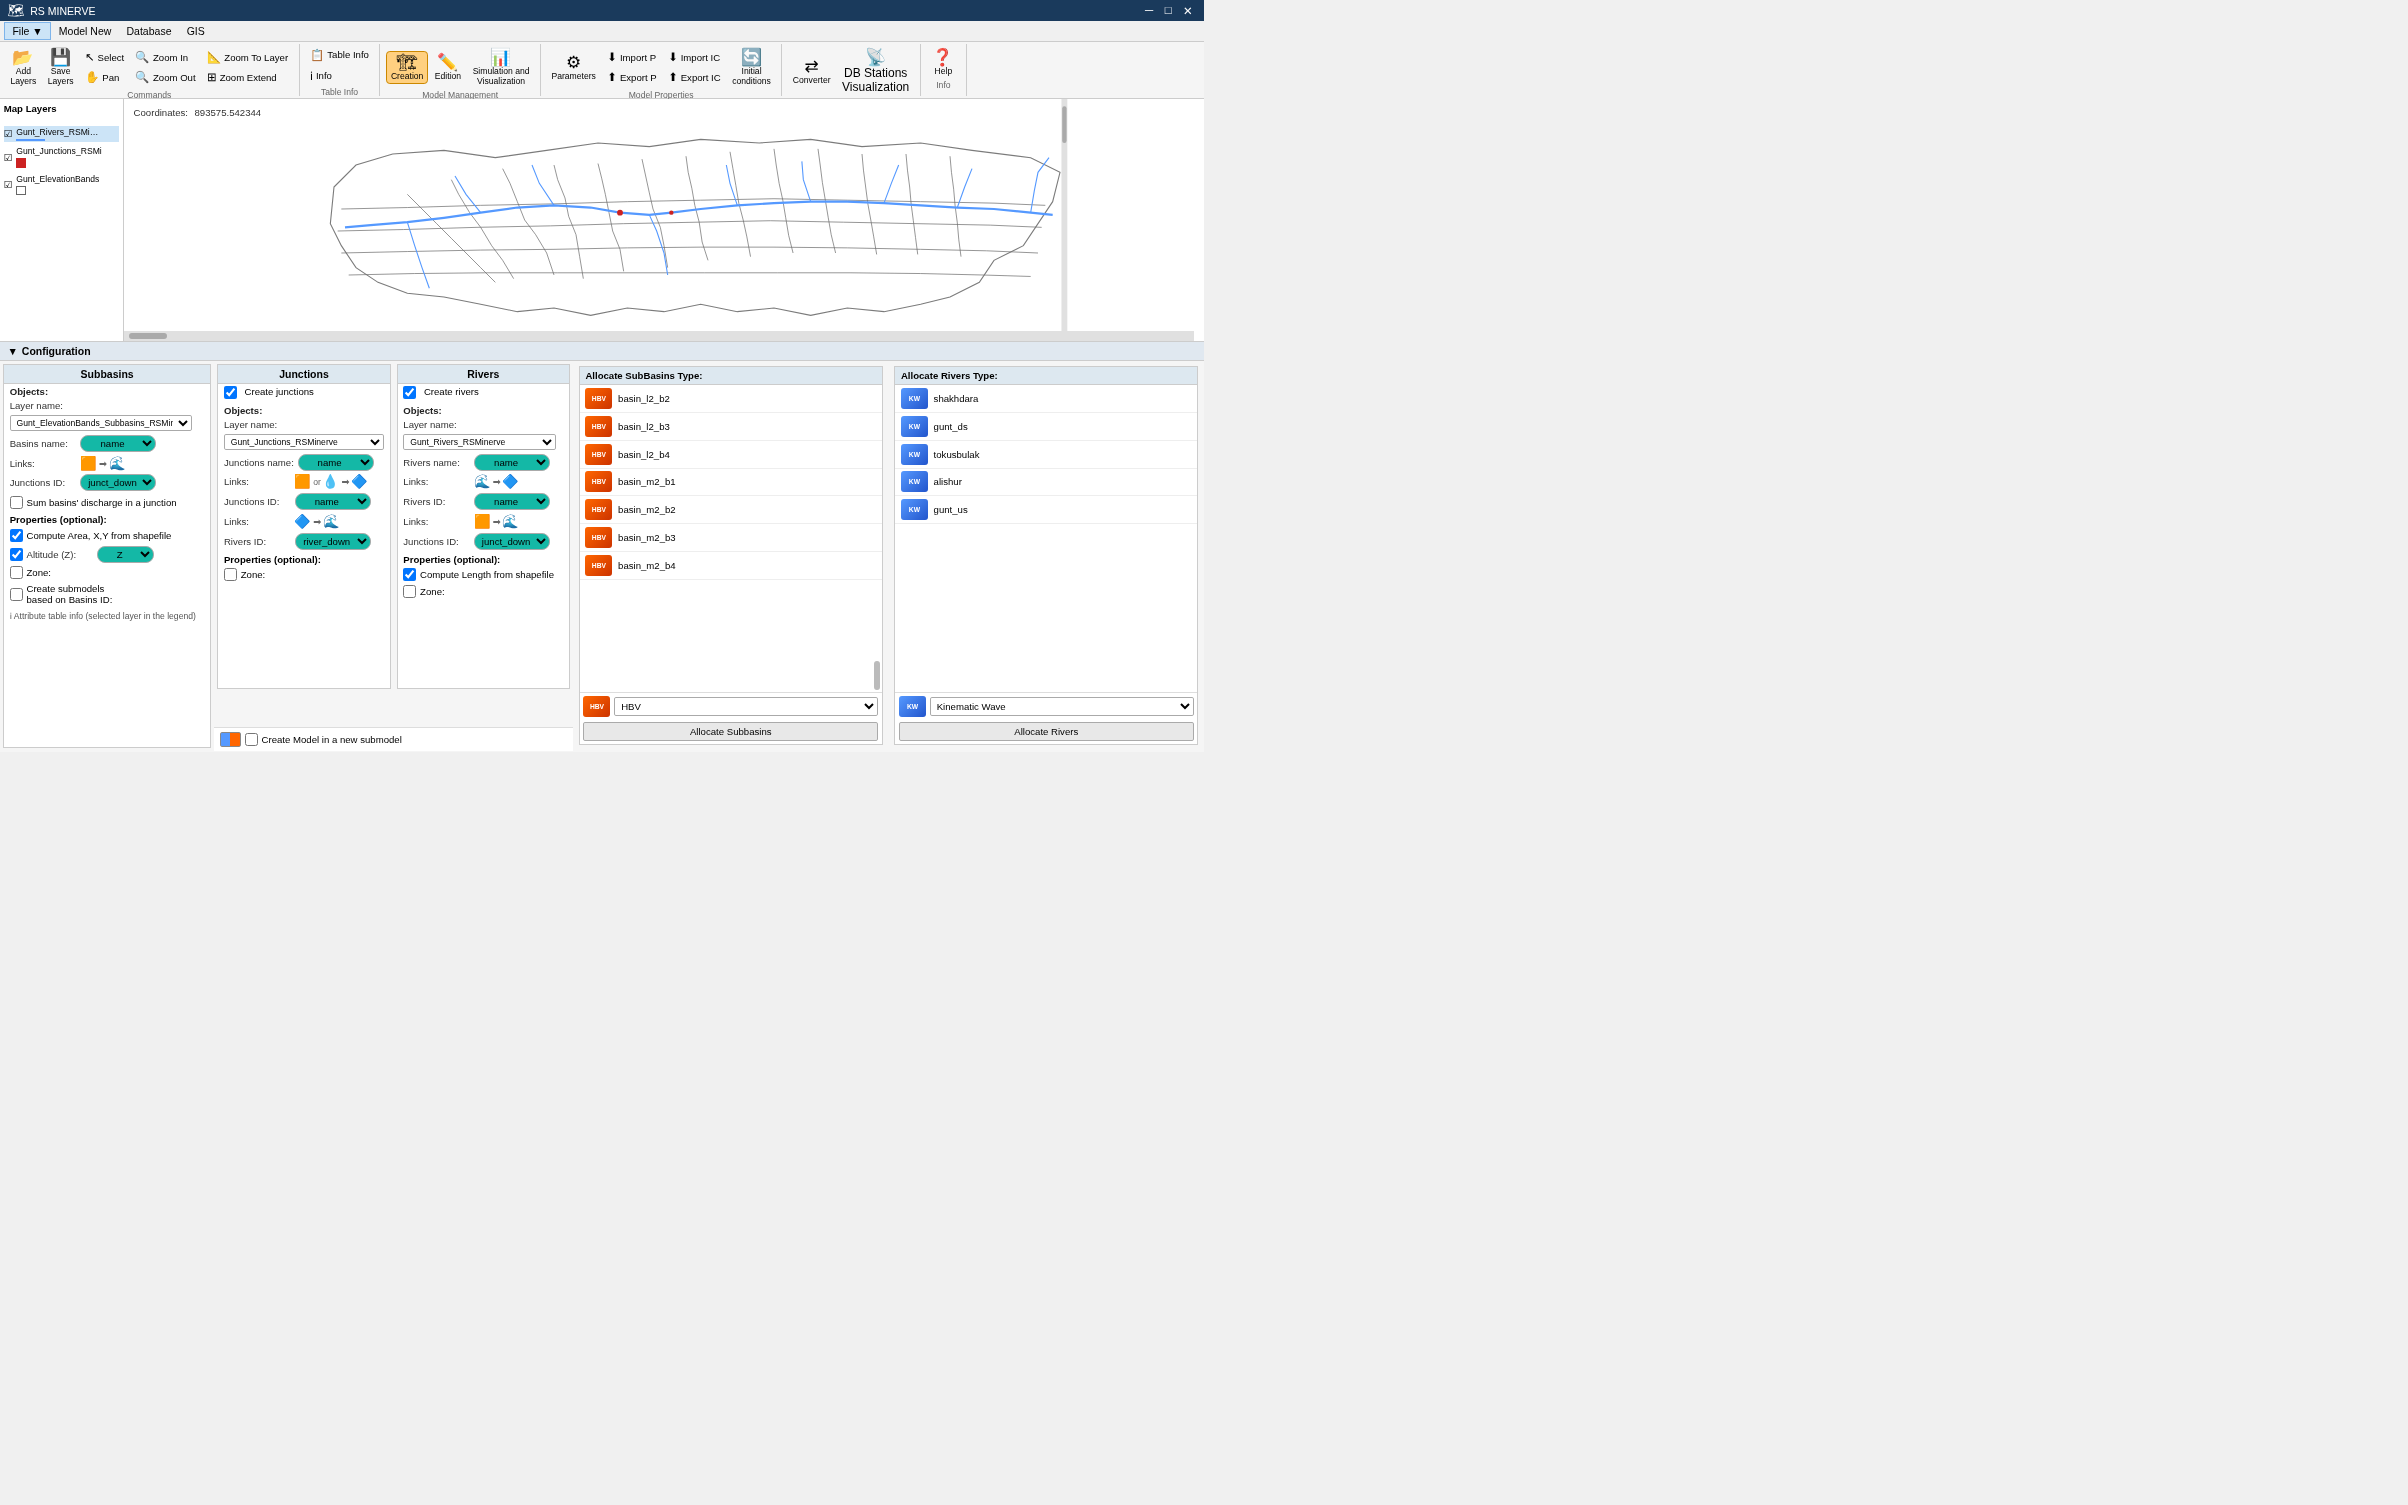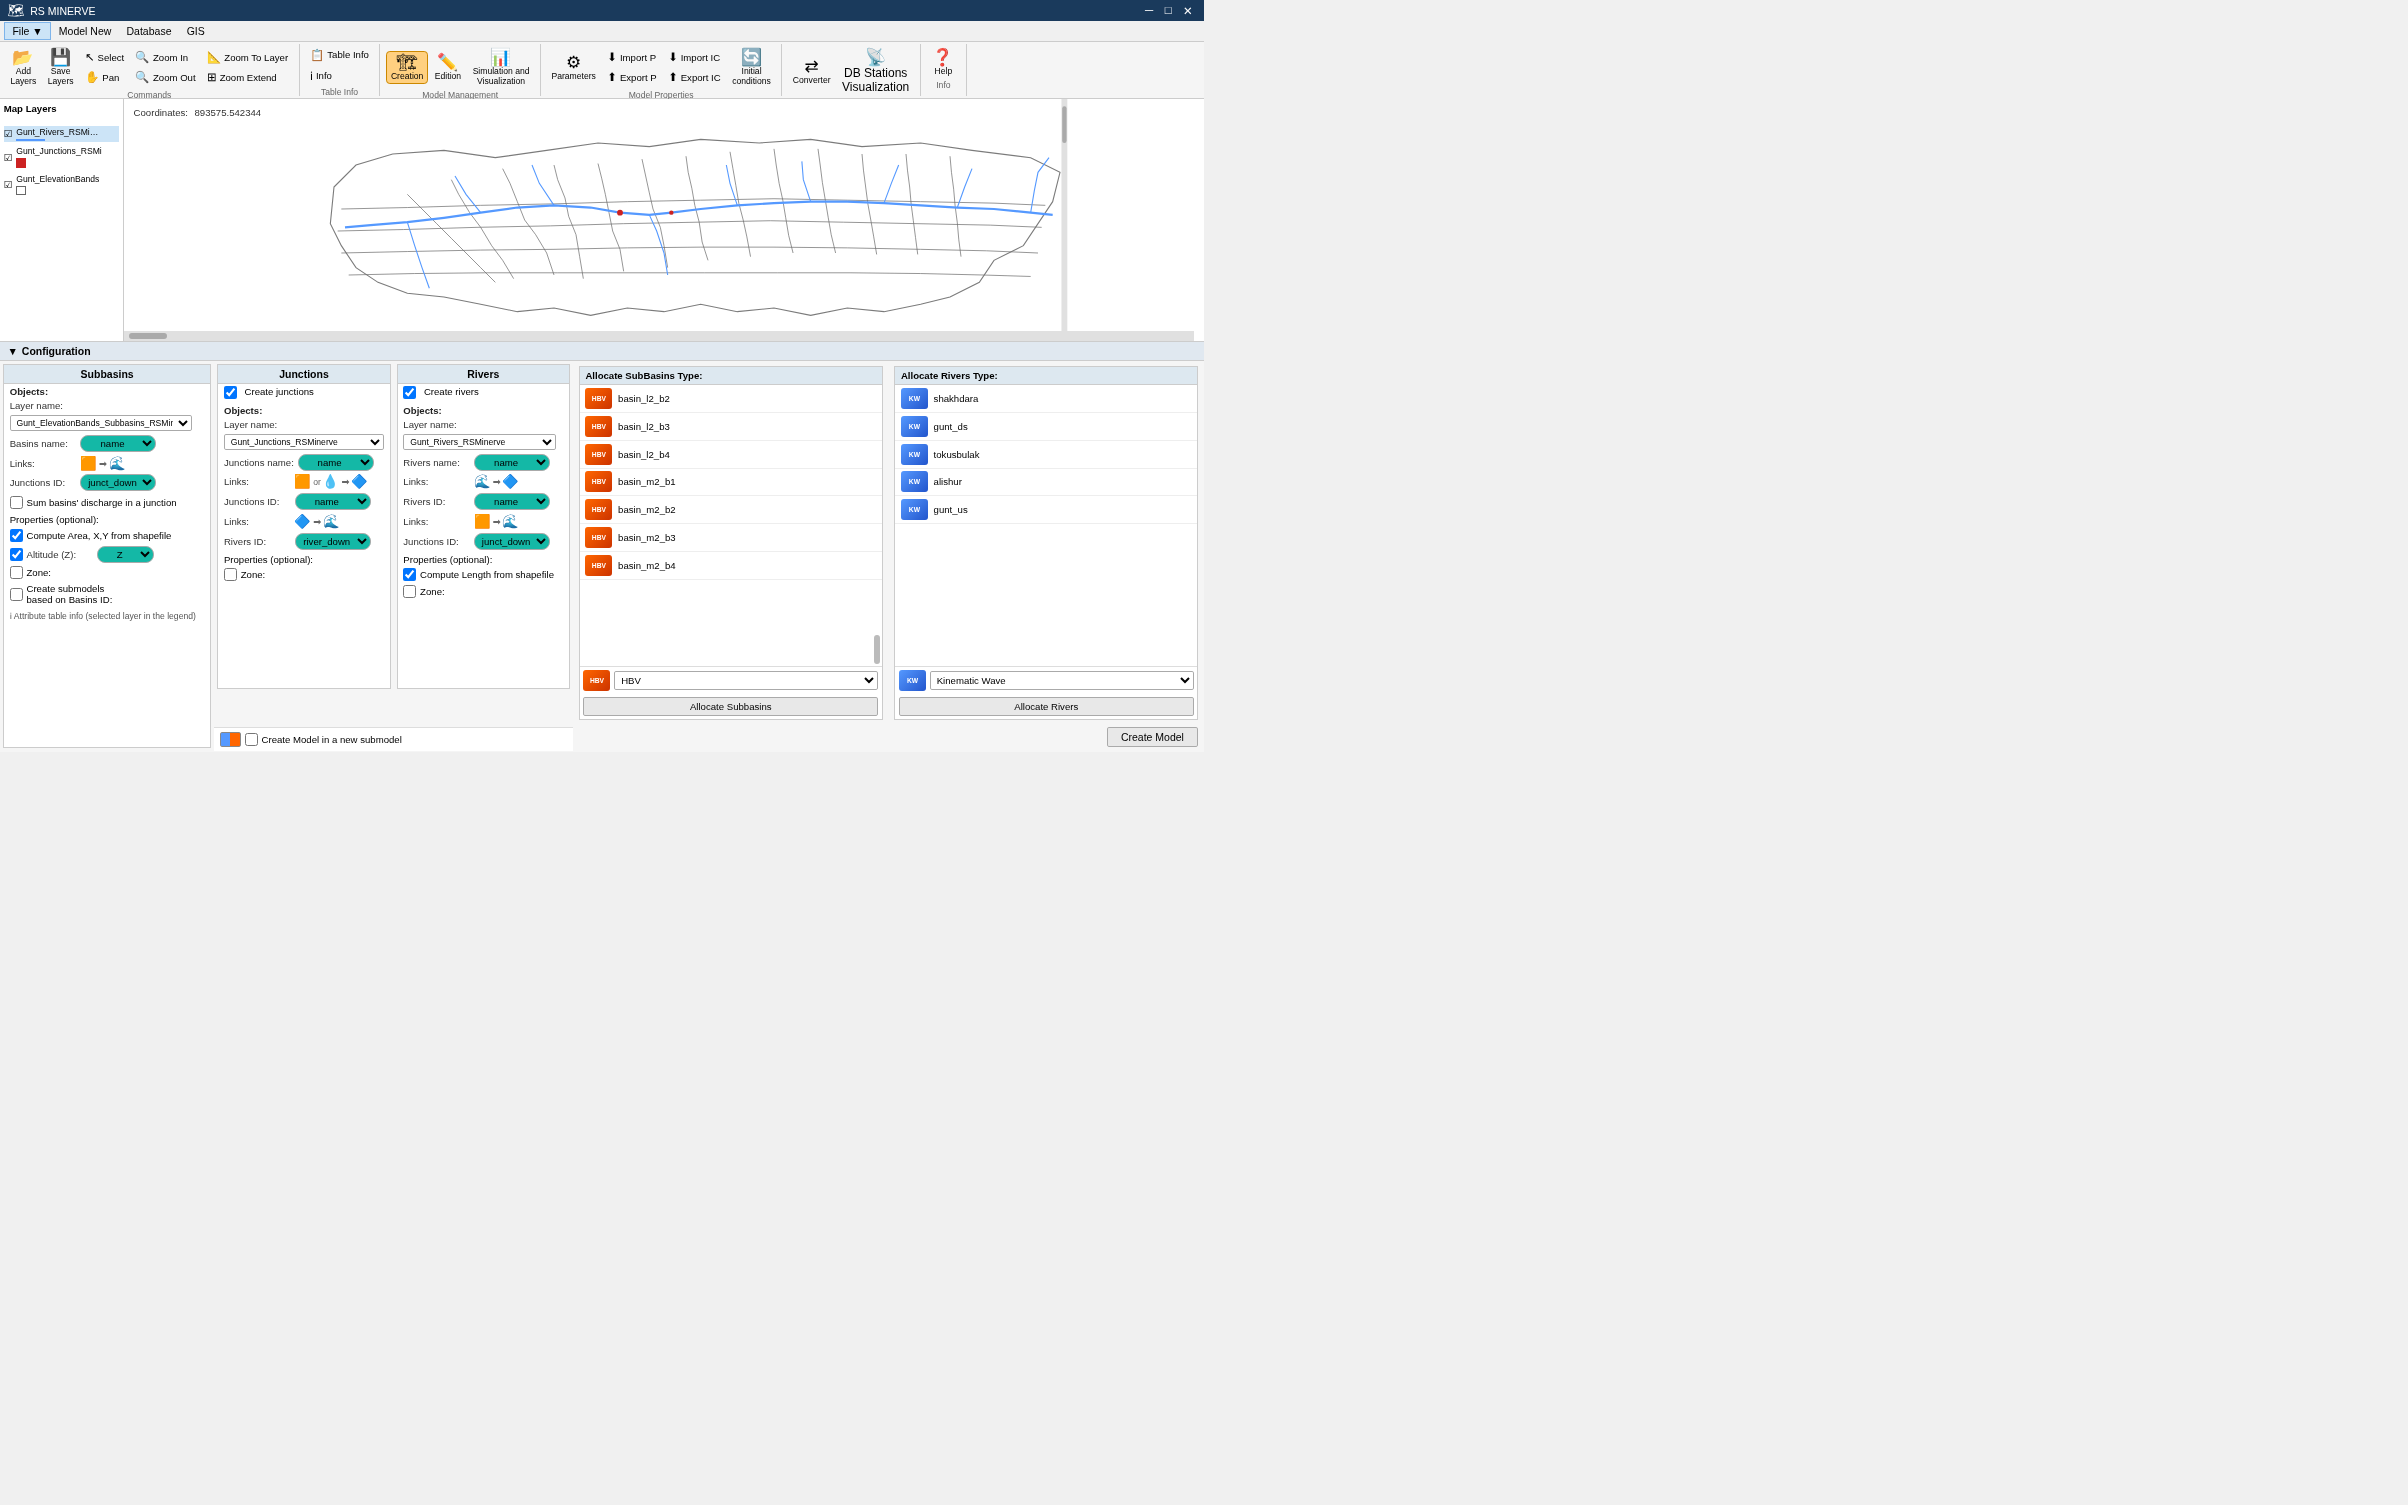--- a/index.html
+++ b/index.html
@@ -47,21 +47,21 @@
     
     .config-panel { background: white; border: 1px solid #ccc; margin: 3px; flex: 1; overflow-y: auto; font-size: 9.6px; }
     .config-panel-header { background: #dde8f0; text-align: center; font-weight: bold; padding: 2.9px; border-bottom: 1px solid #ccc; font-size: 10.5px; }
     .config-row { display: flex; align-items: center; padding: 1.9px 5.7px; gap: 3.8px; }
     .config-label { color: #333; min-width: 67px; font-size: 9.6px; }
     .config-select { font-size: 9.6px; border: 1px solid #aaa; border-radius: 1.9px; padding: 1px 1.9px; background: white; width: 134px; }
     .config-select-sm { font-size: 9.6px; border: 1px solid #aaa; border-radius: 8px; padding: 1px 1.9px; background: #14b8a6; width: 76px; text-align: center; }
     .section-title { font-weight: bold; padding: 2.9px 5.7px 1px; font-size: 9.6px; color: #222; }
     .links-icons { display: flex; align-items: center; gap: 1.9px; font-size: 13.4px; }
     .arrow { color: #666; font-size: 9.6px; }
-    .props-section { font-weight: normal; padding: 1.9px 5.7px; font-size: 9.6px; }
+    .props-section { font-weight: bold; padding: 1.9px 5.7px; font-size: 9.6px; }
     
     .allocate-panel { flex: 1; background: white; border: 1px solid #ccc; margin: 3.8px; display: flex; flex-direction: column; }
     .allocate-header { background: #dde8f0; padding: 2.9px 5.7px; font-weight: bold; font-size: 9.6px; border-bottom: 1px solid #ccc; }
     .allocate-list { flex: 1; overflow-y: auto; }
     .allocate-item { display: flex; align-items: center; gap: 5.7px; padding: 2.9px 5.7px; border-bottom: 1px solid #eee; }
     .allocate-name { font-size: 9.6px; }
     .model-select { font-size: 9.6px; border: 1px solid #aaa; border-radius: 1.9px; padding: 1.9px; flex: 1; background: white; }
     .allocate-btn { background: #e8e8e8; border: 1px solid #aaa; border-radius: 1.9px; padding: 2.9px 9.6px; font-size: 9.6px; cursor: pointer; text-align: center; }
     
     
@@ -663,23 +663,20 @@
                 <option>Kinematic Wave</option>
               </select>
             </div>
             <div style="padding:2.9px 3.8px;">
               <div class="allocate-btn" style="width:100%; text-align:center;">Allocate Rivers</div>
             </div>
           </div>
 
         </div>
 
-        <div style="display:flex; justify-content:flex-end; padding:1.9px 3.8px;">
-          <button class="create-model-btn">Create Model</button>
-        </div>
 
       </div>
 
     </div>
   </div>
 
 </div>
 
 <div class="status-bar">
   <span>Layer/s loaded succesfully.</span>

